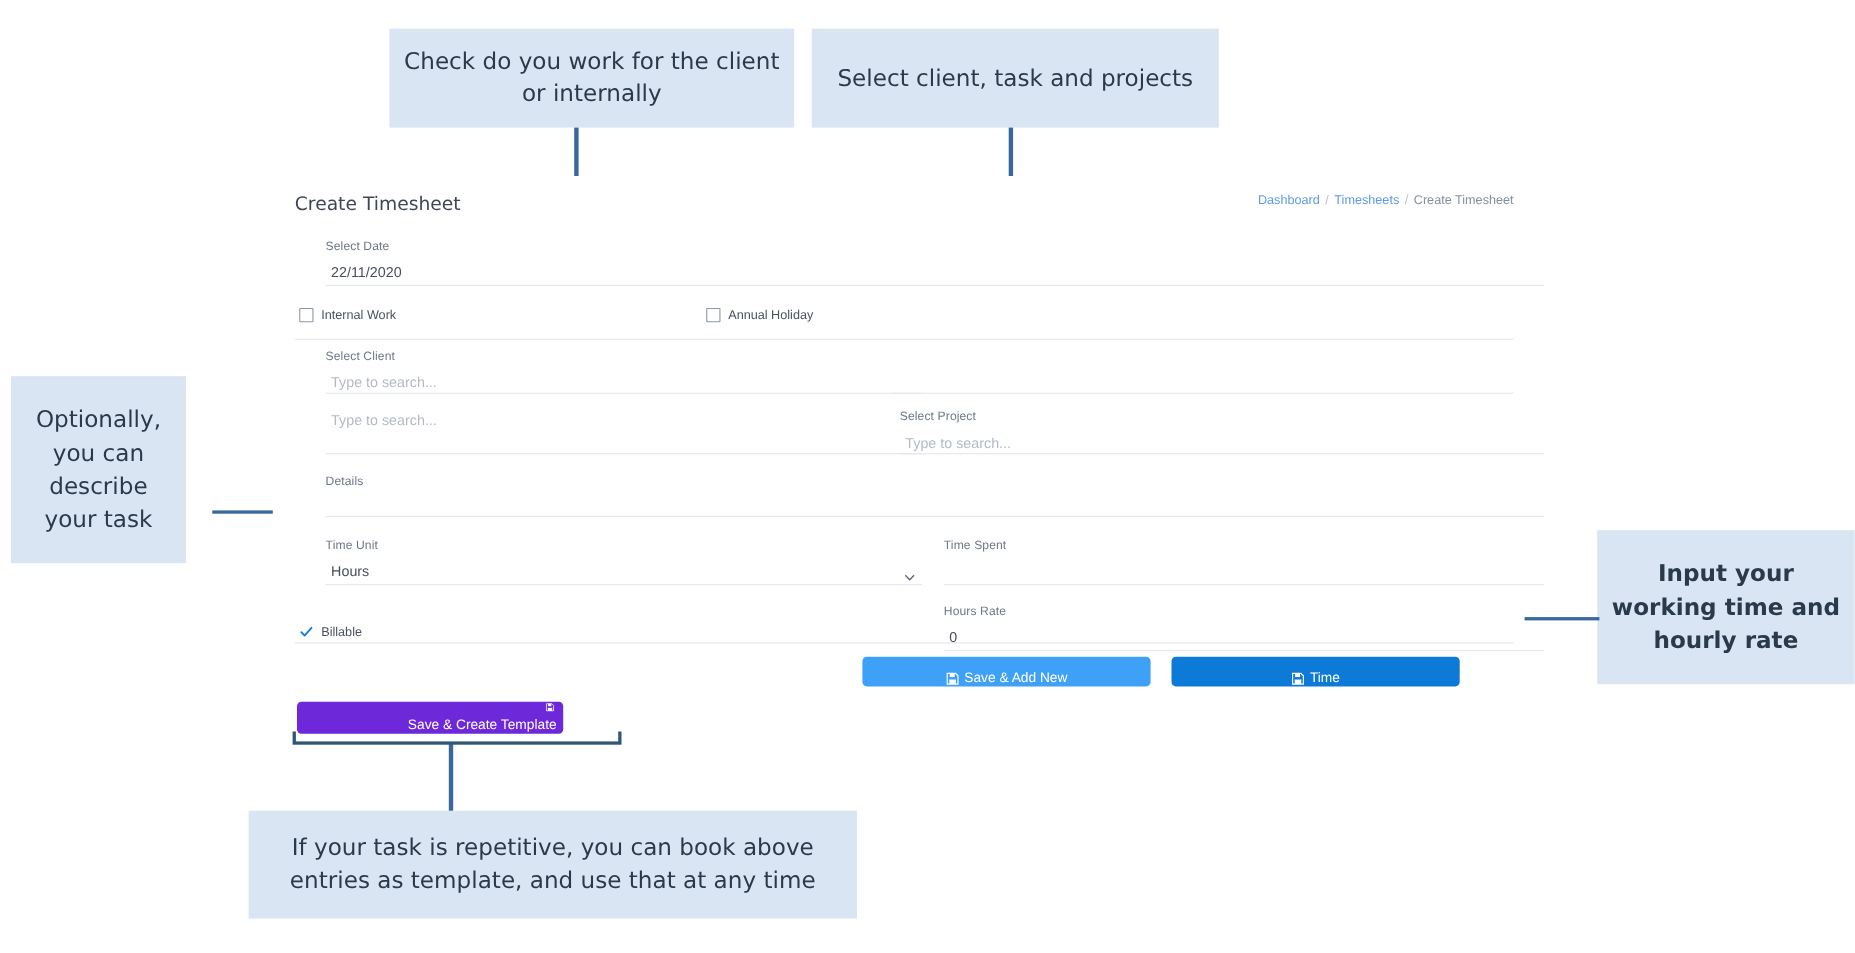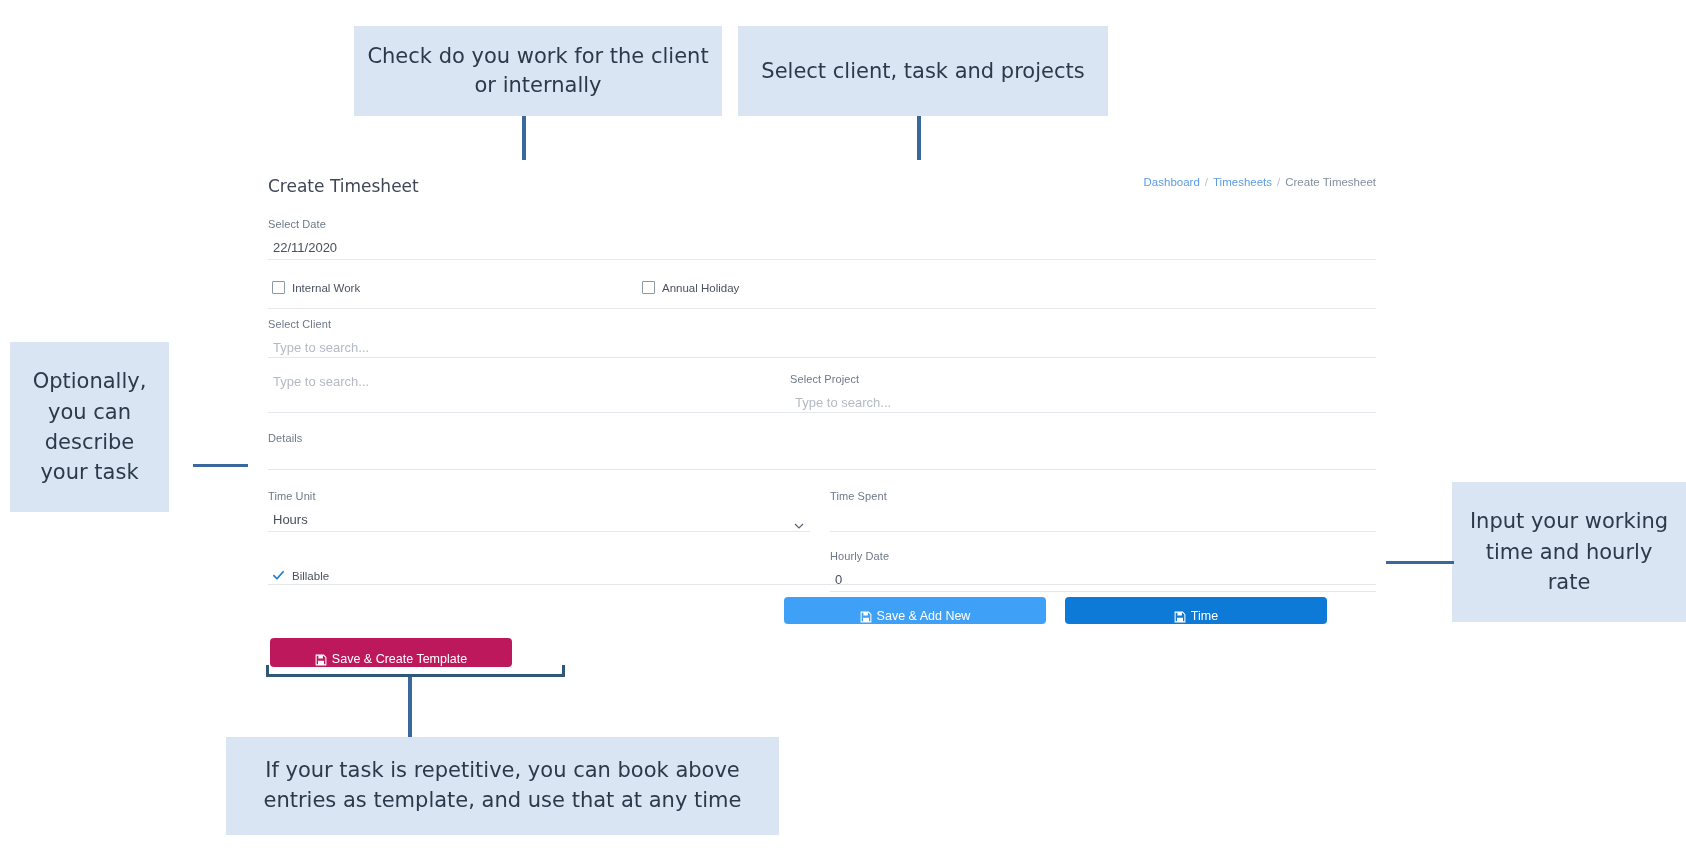--- a/index.html
+++ b/index.html
@@ -73,20 +73,21 @@
     white-space: nowrap;
   }
   .breadcrumb a { color: #5c9ce6; text-decoration: none; }
   .breadcrumb .sep { color: #b9c3cf; margin: 0 5px; }
   .breadcrumb .cur { color: #838f9e; }
 
   
   .field {
     position: absolute;
     box-sizing: border-box;
+    margin-left: 28px;
   }
   .field .lbl {
     font-size: 11px;
     color: #6d7888;
     letter-spacing: .1px;
     display: block;
     margin-bottom: 9px;
   }
   .field .val,
   .field .ph {
@@ -153,21 +154,21 @@
     font-size: 12.5px;
     font-family: "Liberation Sans", sans-serif;
     display: flex;
     align-items: flex-end;
     justify-content: center;
     gap: 5px;
     cursor: pointer;
     box-sizing: border-box;
   }
   .btn svg { display: block; }
-  .btn-template { background: #be185d; }
+  .btn-template { background: #6d28d9; flex-direction: column; }
   .btn-addnew  { background: #3fa0f7; }
   .btn-save    { background: #0c7ad6; }
 </style>
 </head>
 <body>
 
 <div class="callout" style="left:354px; top:26px; width:368px; height:90px;">
   <span>Check do you work for the client or internally</span>
 </div>
 <div class="connector conn-v" style="left:522px; top:116px; height:172px;"></div>
@@ -176,21 +177,21 @@
   <span>Select client, task and projects</span>
 </div>
 <div class="connector conn-v" style="left:917px; top:116px; height:264px;"></div>
 <div class="connector conn-h" style="left:780px; top:378px; width:140px;"></div>
 
 <div class="callout" style="left:10px; top:342px; width:159px; height:170px; line-height:1.45;text-align:center;">
   <span>Optionally, you can describe your task</span>
 </div>
 <div class="connector conn-h" style="left:193px; top:464px; width:75px;"></div>
 
-<div class="callout" style="left:1452px; top:482px; width:234px; height:140px; line-height:1.45;">
+<div class="callout" style="left:1452px; top:482px; width:234px; height:140px; line-height:1.45;font-weight:bold;">
   <span>Input your working time and hourly rate</span>
 </div>
 <div class="connector conn-h" style="left:1338px; top:561px; width:116px;"></div>
 
 <div class="callout" style="left:226px; top:737px; width:553px; height:98px; line-height:1.42;">
   <span>If your task is repetitive, you can book above entries as template, and use that at any time</span>
 </div>
 <div class="connector conn-v" style="left:408px; top:675px; height:62px;"></div>
 
 <div class="hl" style="left:266px; top:286px; width:512px; height:44px;"></div>
@@ -262,21 +263,21 @@
     <div class="underline"></div>
   </div>
 
   <div class="field" style="left:582px; top:330px; width:546px; height:42px;">
     <span class="lbl">Time Spent</span>
     <span class="val"></span>
     <div class="underline"></div>
   </div>
 
   <div class="field" style="left:582px; top:390px; width:546px; height:42px;">
-    <span class="lbl">Hourly Date</span>
+    <span class="lbl">Hours Rate</span>
     <span class="val">0</span>
     <div class="underline"></div>
   </div>
 
   <div class="cbx-row" style="left:24px; top:372px;margin-top:36px;">
     <span class="cbx">
       <span class="tick">
         <svg width="13" height="13" viewBox="0 0 14 14">
             <path d="M2 7.2 L5.3 10.5 L12 3" fill="none" stroke="#1a7fd4" stroke-width="1.9" stroke-linecap="round" stroke-linejoin="round"></path>
           </svg>

